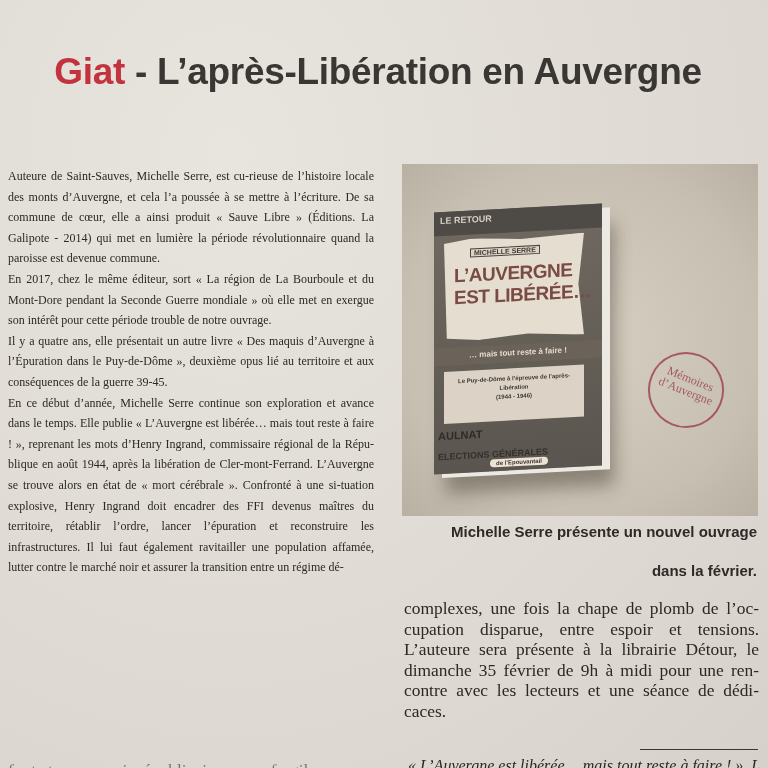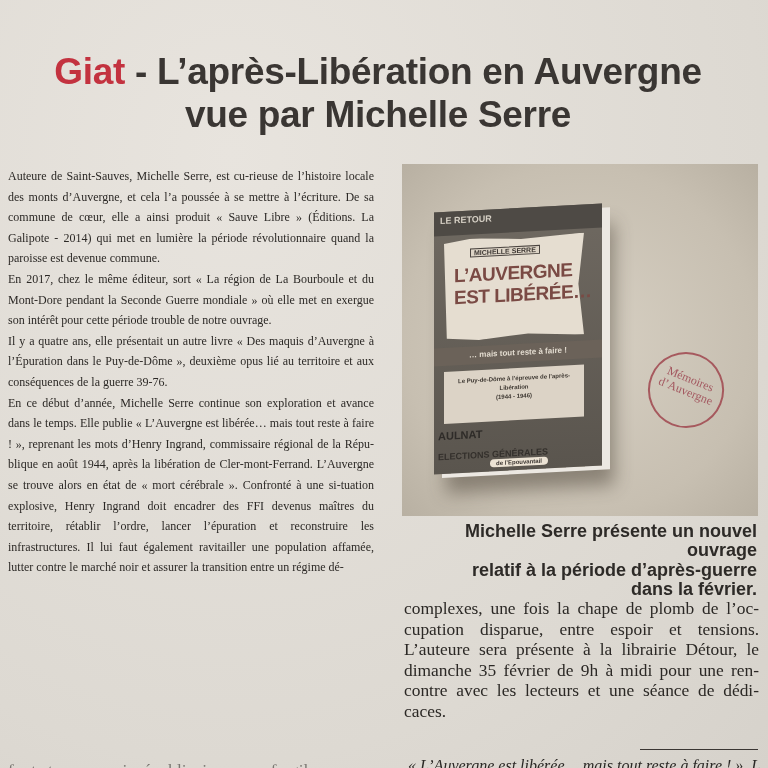--- a/index.html
+++ b/index.html
@@ -83,21 +83,21 @@
     .stamp {
       position: absolute; left: 246px; top: 188px; width: 76px; height: 76px;
       border: 2px solid #a0474f; border-radius: 50%;
       color: #9c4450; font-family: "Liberation Serif", serif; font-size: 12px; line-height: 13px;
       text-align: center; box-sizing: border-box; padding-top: 18px;
       transform: rotate(22deg); opacity: 0.85;
     }
     .caption {
       position: absolute; left: 404px; top: 522px; width: 353px;
       font-family: "Liberation Sans", sans-serif; font-weight: bold;
-      font-size: 18px; line-height: 19.4px; text-align: right; color: #2d2a27;
+      font-size: 15px; line-height: 19.4px; text-align: right; color: #2d2a27;
     }
     .col-right {
       position: absolute; left: 404px; top: 598px; width: 355px;
       font-family: "Liberation Serif", serif;
       font-size: 17.4px; line-height: 20.6px;
       text-align: justify;
     }
     .col-right p { margin: 0; }
     .rule {
       position: absolute; left: 640px; top: 749px; width: 118px; height: 1px; background: #3a3633;
@@ -111,27 +111,26 @@
       position: absolute; left: 8px; top: 760px; width: 366px;
       font-family: "Liberation Serif", serif; font-size: 17.4px; line-height: 20px; white-space: nowrap;
       overflow: hidden;
     }
   </style>
 </head>
 <body>
 
 <div class="headline">
   <span class="kicker">Giat</span><span> - </span><span>L’après-Libération en Auvergne</span><br>
-  <span>vue par Michelle Serre</span>
 </div>
 
 <div class="col-left">
   <p>Auteure de Saint-Sauves, Michelle Serre, est cu-rieuse de l’histoire locale des monts d’Auvergne, et cela l’a poussée à se mettre à l’écriture. De sa commune de cœur, elle a ainsi produit « Sauve Libre » (Éditions. La Galipote - 2014) qui met en lumière la période révolutionnaire quand la paroisse est devenue commune.</p>
   <p>En 2017, chez le même éditeur, sort « La région de La Bourboule et du Mont-Dore pendant la Seconde Guerre mondiale » où elle met en exergue son intérêt pour cette période trouble de notre ouvrage.</p>
-  <p>Il y a quatre ans, elle présentait un autre livre « Des maquis d’Auvergne à l’Épuration dans le Puy-de-Dôme », deuxième opus lié au territoire et aux conséquences de la guerre 39-76.</p>
+  <p>Il y a quatre ans, elle présentait un autre livre « Des maquis d’Auvergne à l’Épuration dans le Puy-de-Dôme », deuxième opus lié au territoire et aux conséquences de la guerre 39-45.</p>
   <p>En ce début d’année, Michelle Serre continue son exploration et avance dans le temps. Elle publie « L’Auvergne est libérée… mais tout reste à faire ! », reprenant les mots d’Henry Ingrand, commissaire régional de la Répu-blique en août 1944, après la libération de Cler-mont-Ferrand. L’Auvergne se trouve alors en état de « mort cérébrale ». Confronté à une si-tuation explosive, Henry Ingrand doit encadrer des FFI devenus maîtres du territoire, rétablir l’ordre, lancer l’épuration et reconstruire les infrastructures. Il lui faut également ravitailler une population affamée, lutter contre le marché noir et assurer la transition entre un régime dé-</p>
 </div>
 <div class="cut-line" style="opacity:0.55; clip-path: inset(0 0 60% 0);">funt et un pouvoir républicain encore fragile</div>
 
 <div class="photo">
   <div class="book">
     <div class="book-top-strip">LE RETOUR</div>
     <div class="book-paper"></div>
     <div class="book-author">MICHELLE SERRE</div>
     <div class="book-title">L’AUVERGNE EST LIBÉRÉE…</div>
@@ -145,21 +144,21 @@
     <div class="book-publisher">de l’Epouvantail</div>
   </div>
   <div class="stamp">
     <span>Mémoires</span><br>
     <span>d’Auvergne</span>
   </div>
 </div>
 
 <div class="caption">
   <span>Michelle Serre présente un nouvel ouvrage</span><br>
-  <span>relatif à la période d’après-guerre</span><br>
+  <br>
   <span>dans la février.</span>
 </div>
 
 <div class="col-right">
   <p>complexes, une fois la chape de plomb de l’oc-cupation disparue, entre espoir et tensions. L’auteure sera présente à la librairie Détour, le dimanche 35 février de 9h à midi pour une ren-contre avec les lecteurs et une séance de dédi-caces.</p>
 </div>
 
 <div class="rule"></div>
 <div class="quote-line" style="clip-path: inset(0 0 40% 0);">« L’Auvergne est libérée… mais tout reste à faire ! ». Le</div>
 

